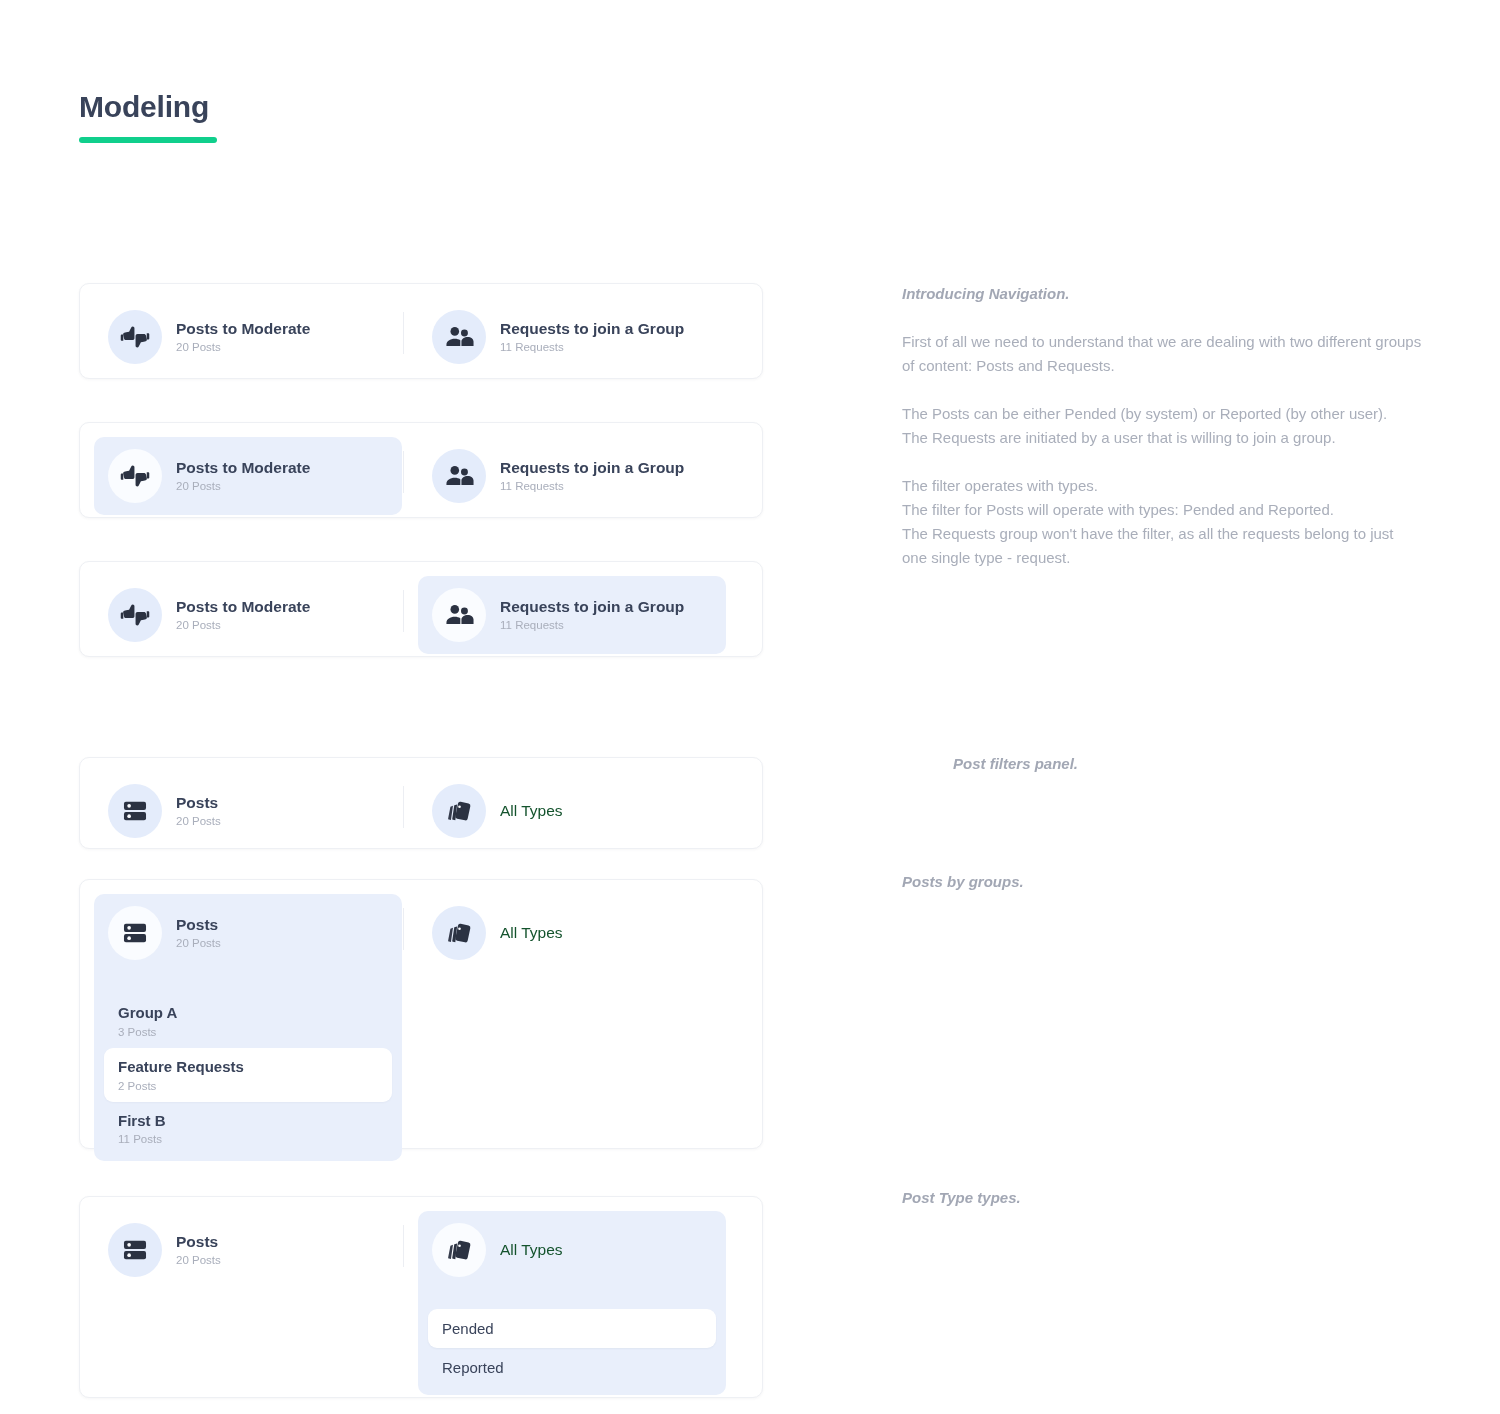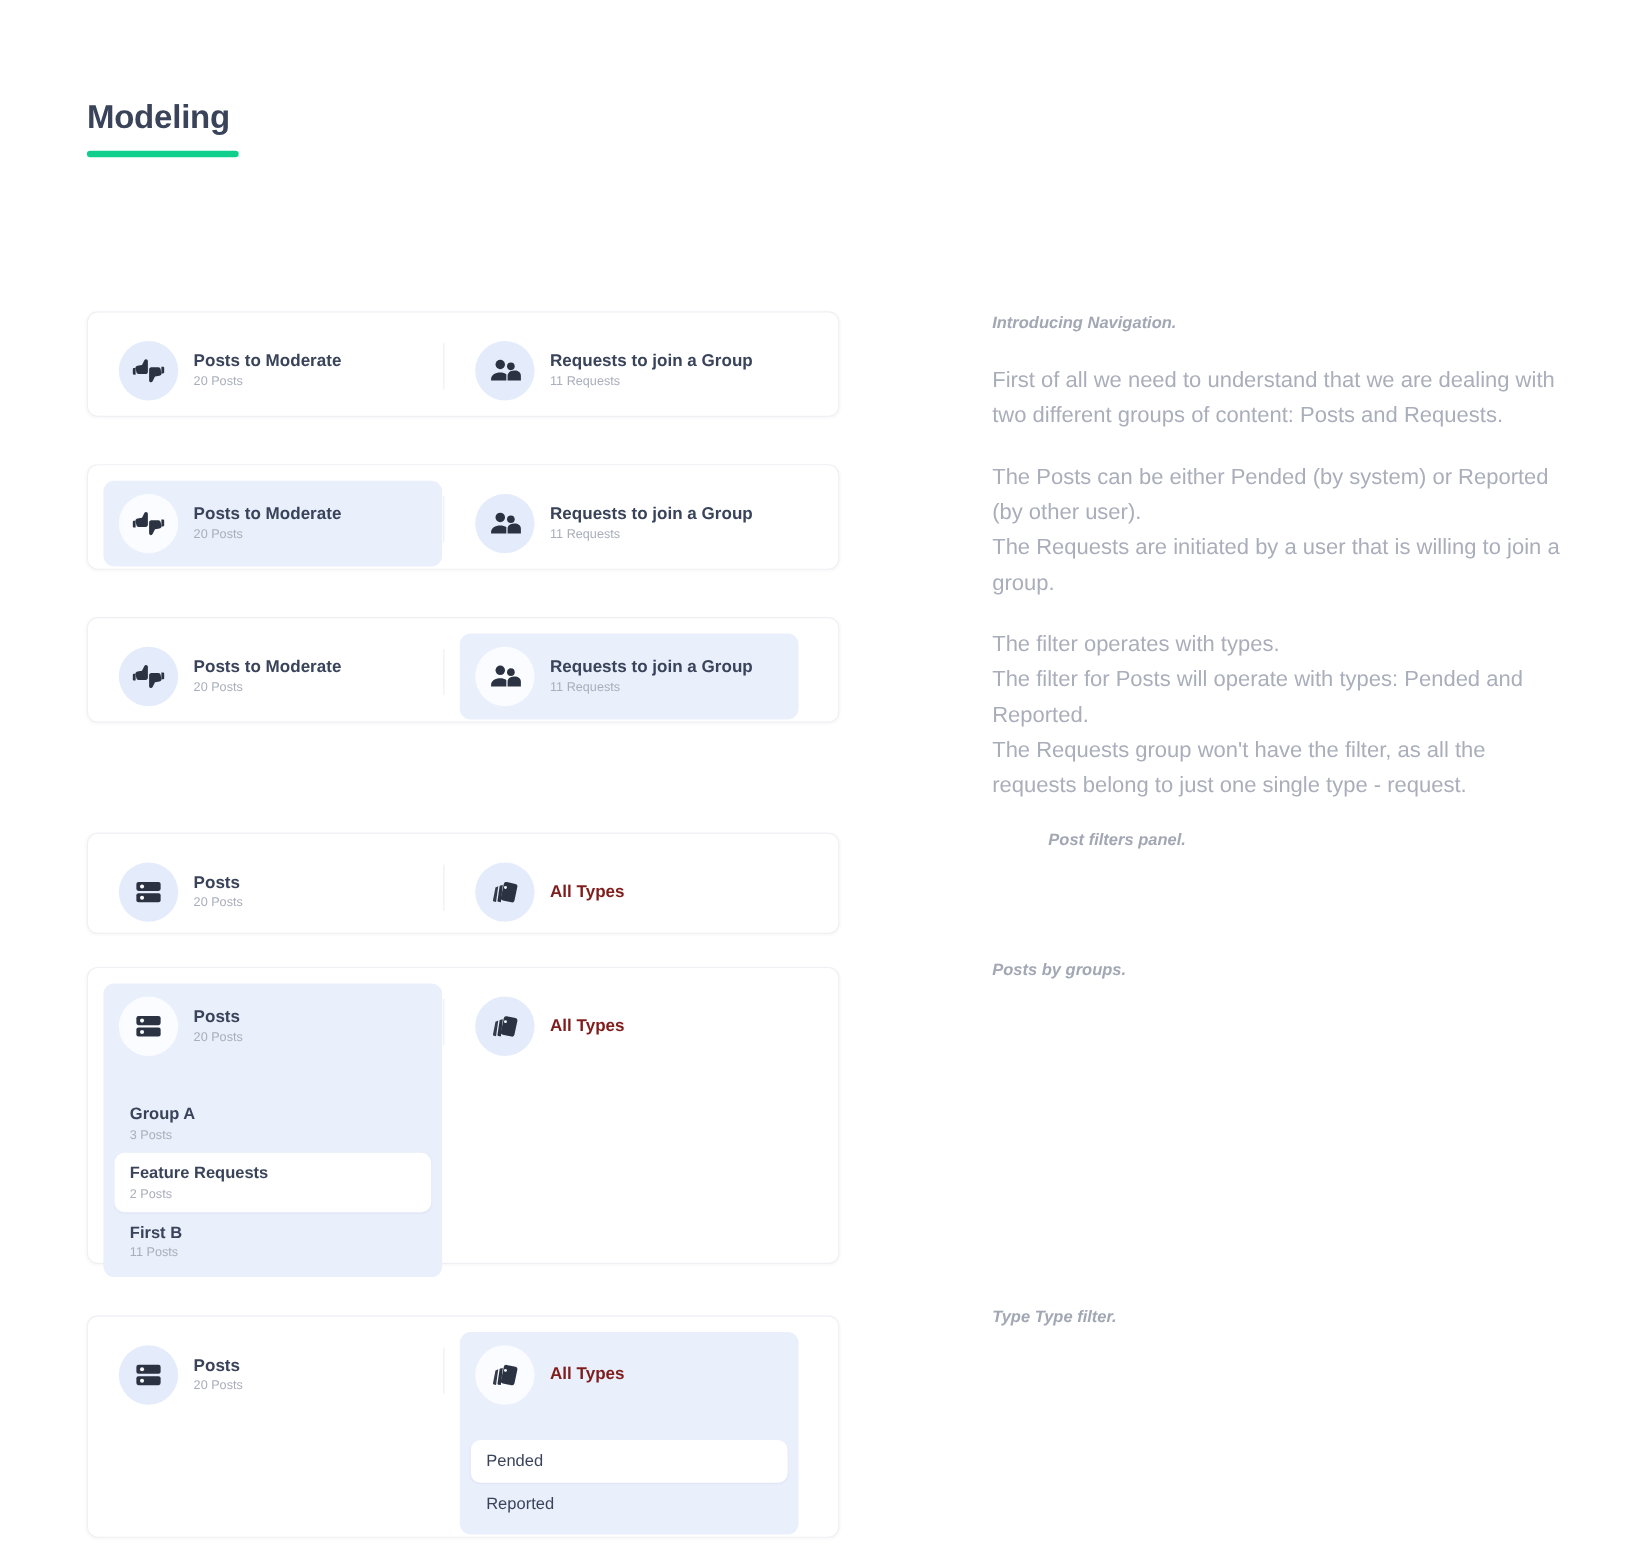--- a/index.html
+++ b/index.html
@@ -93,21 +93,21 @@
     color: #39435a;
     line-height: 1.25;
     white-space: nowrap;
   }
   .nav-sub {
     font-size: 11.5px;
     color: #a9aebb;
     margin-top: 3px;
     line-height: 1.2;
   }
-  .nav-title-only { font-size: 15.5px; font-weight: 700; color: #7f1d1d; }
+  .nav-title-only { font-size: 15.5px; font-weight: 400; color: #14532d; }
 
   
   .divider {
     position: absolute;
     top: 28px;
     left: 323px;
     width: 1px;
     height: 42px;
     background: #eceef3;
   }
@@ -162,21 +162,21 @@
     width: 520px;
   }
   .note-head {
     font-size: 15px;
     font-style: italic;
     font-weight: 700;
     color: #a2a7b4;
     line-height: 1.5;
   }
   .note-body {
-    font-size: 20px;
+    font-size: 15px;
     color: #a9aeba;
     line-height: 1.6;
   }
   .note-gap { height: 24px; }
 
   .note-abs { position: absolute; }
 </style>
 </head>
 <body>
 
@@ -445,13 +445,13 @@
   <div class="note-gap"></div>
   <div class="note-body">The filter operates with types.</div>
   <div class="note-body">The filter for Posts will operate with types: Pended and Reported.</div>
   <div class="note-body">The Requests group won't have the filter, as all the requests belong to just one single type - request.</div>
 </div>
 
 <div class="note-head note-abs" style="left:953px; top:753px;">Post filters panel.</div>
 
 <div class="note-head note-abs" style="left:902px; top:871px;">Posts by groups.</div>
 
-<div class="note-head note-abs" style="left:902px; top:1187px;">Type Type filter.</div>
+<div class="note-head note-abs" style="left:902px; top:1187px;">Post Type types.</div>
 
 </body></html>

